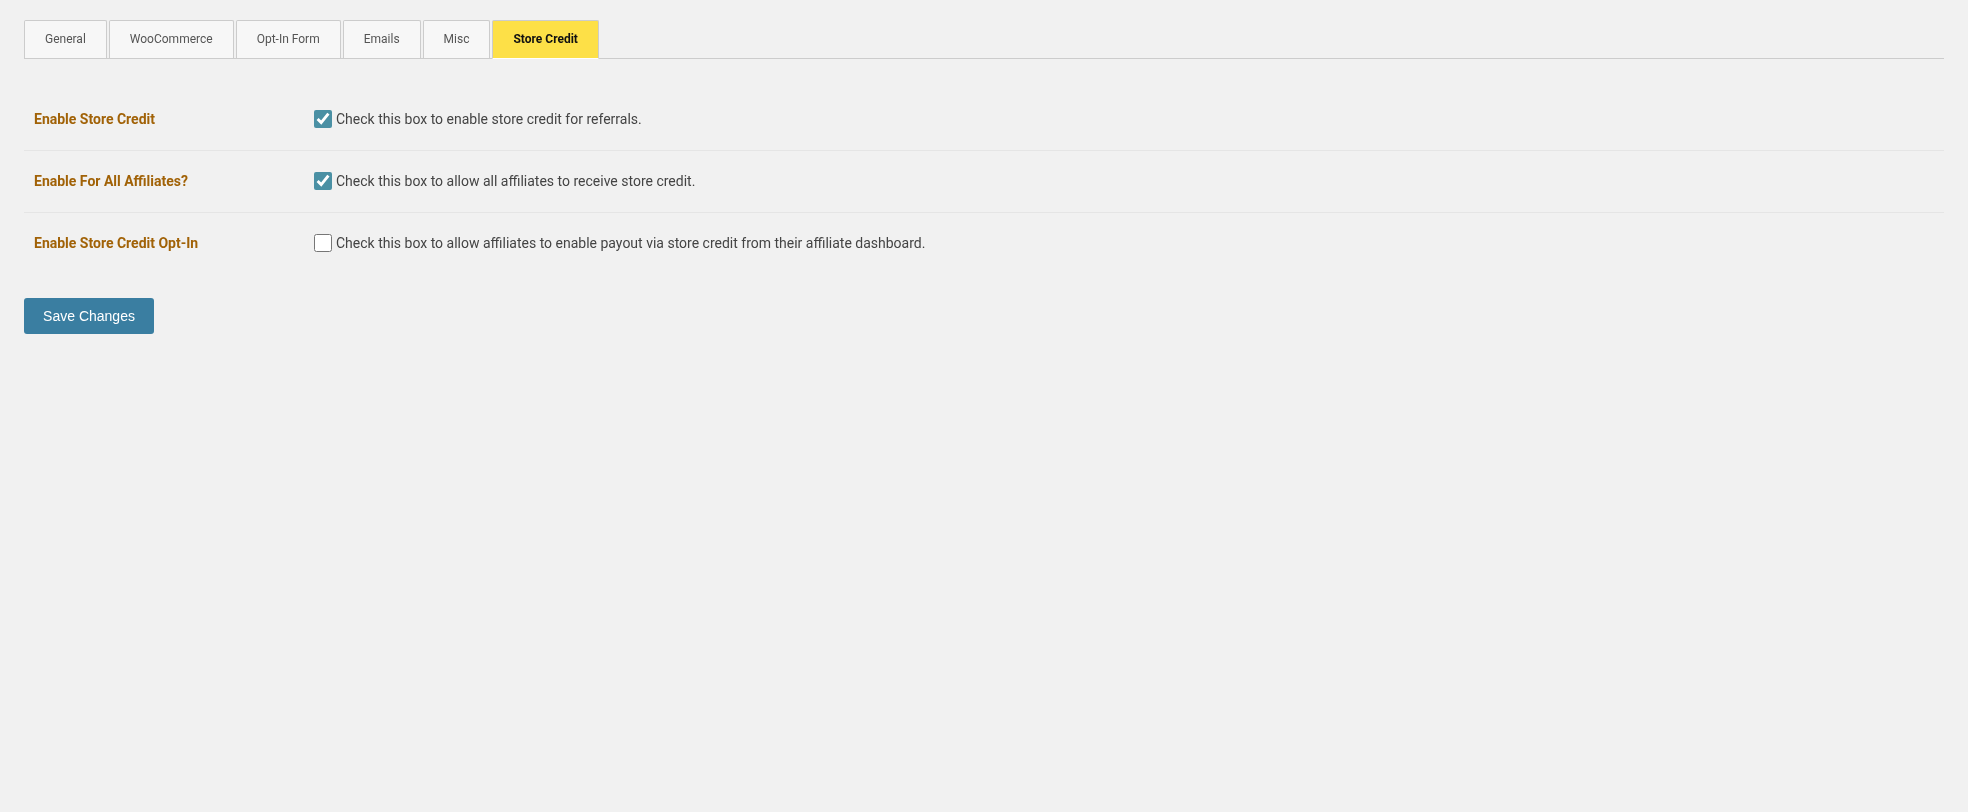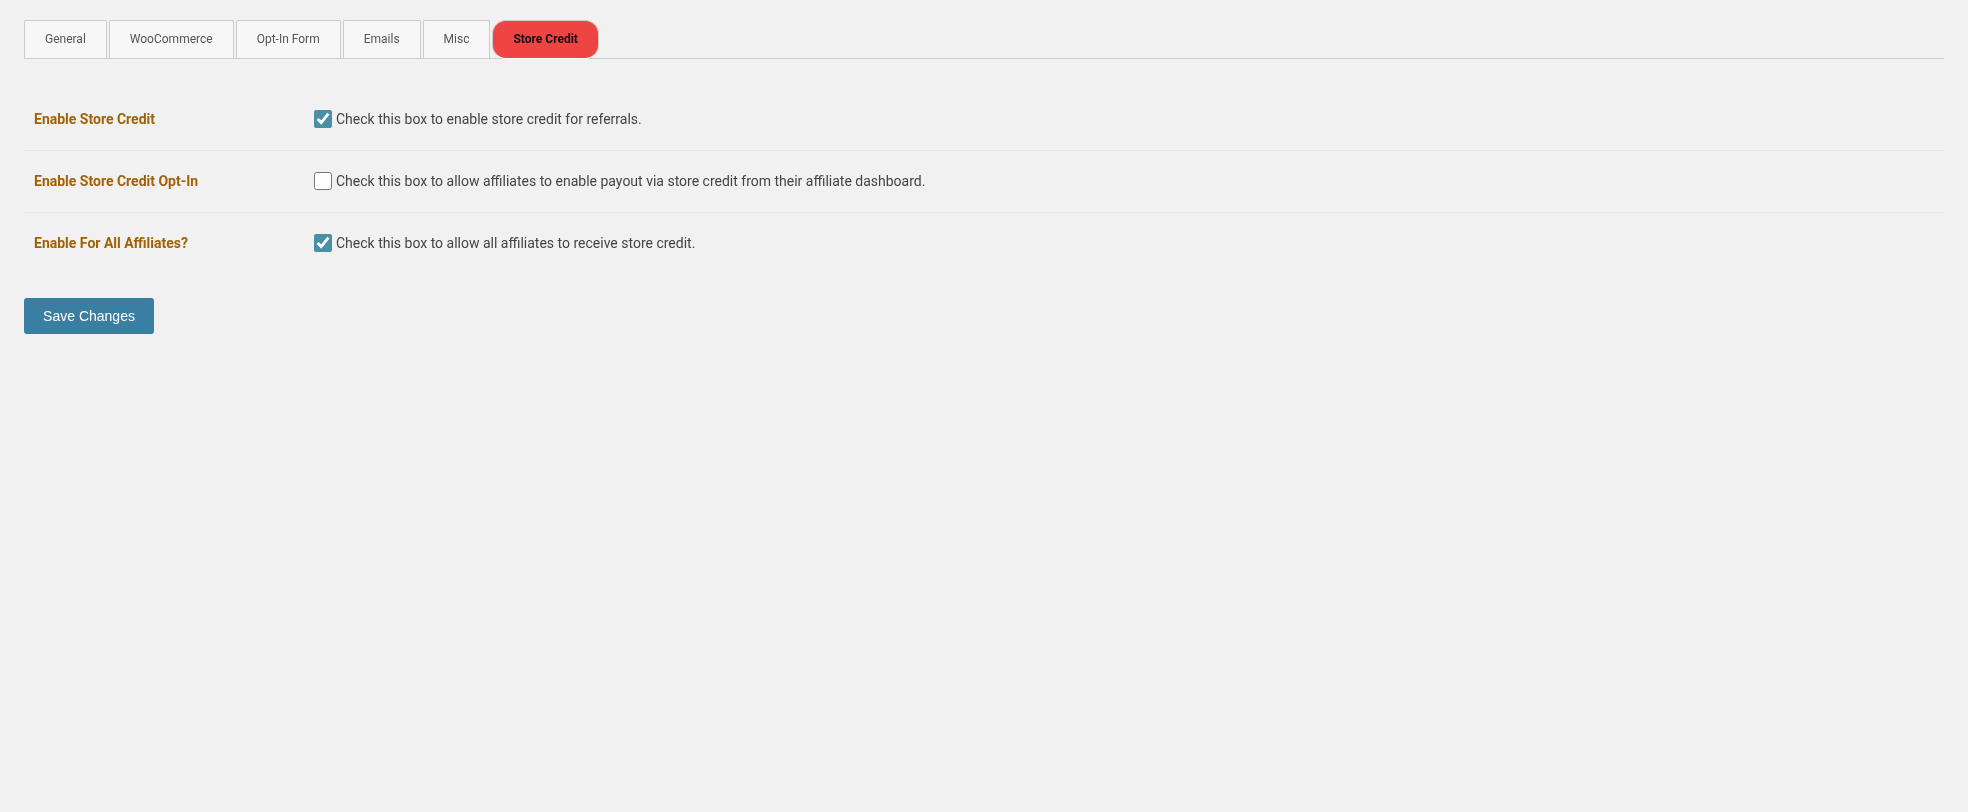--- a/index.html
+++ b/index.html
@@ -38,27 +38,26 @@
       font-size: 12px;
       cursor: pointer;
       margin-right: 2px;
       border-radius: 2px 2px 0 0;
       font-weight: 400;
       line-height: 1.4;
       user-select: none;
     }
 
     .tab.active {
-      background: #ef4444;
+      background: #fde047;
       color: #111;
       font-weight: 700;
       border-bottom: 1px solid #fff;
       margin-bottom: -1px;
       z-index: 1;
-      border-radius: 14px;
     }
 
     
     .settings-table {
       width: 100%;
       border-collapse: collapse;
     }
 
     .settings-table tr {
       border-bottom: 1px solid #e5e5e5;
@@ -147,34 +146,34 @@
     <tr>
           <td>Enable Store Credit</td>
           <td>
             <div class="field-row">
               <input type="checkbox" checked="" style="">
               <span class="field-label">Check this box to enable store credit for referrals.</span>
             </div>
           </td>
         </tr>
         <tr>
+          <td>Enable For All Affiliates?</td>
+          <td>
+            <div class="field-row">
+              <input type="checkbox" checked="" style="">
+              <span class="field-label">Check this box to allow all affiliates to receive store credit.</span>
+            </div>
+          </td>
+        </tr>
+        <tr>
           <td>Enable Store Credit Opt-In</td>
           <td>
             <div class="field-row">
               <input type="checkbox" style="">
               <span class="field-label">Check this box to allow affiliates to enable payout via store credit from their affiliate dashboard.</span>
-            </div>
-          </td>
-        </tr>
-        <tr>
-          <td>Enable For All Affiliates?</td>
-          <td>
-            <div class="field-row">
-              <input type="checkbox" checked="" style="">
-              <span class="field-label">Check this box to allow all affiliates to receive store credit.</span>
             </div>
           </td>
         </tr>
       </tbody>
   </table>
 
   
   <button class="save-btn">Save Changes</button>
 
 </div>

